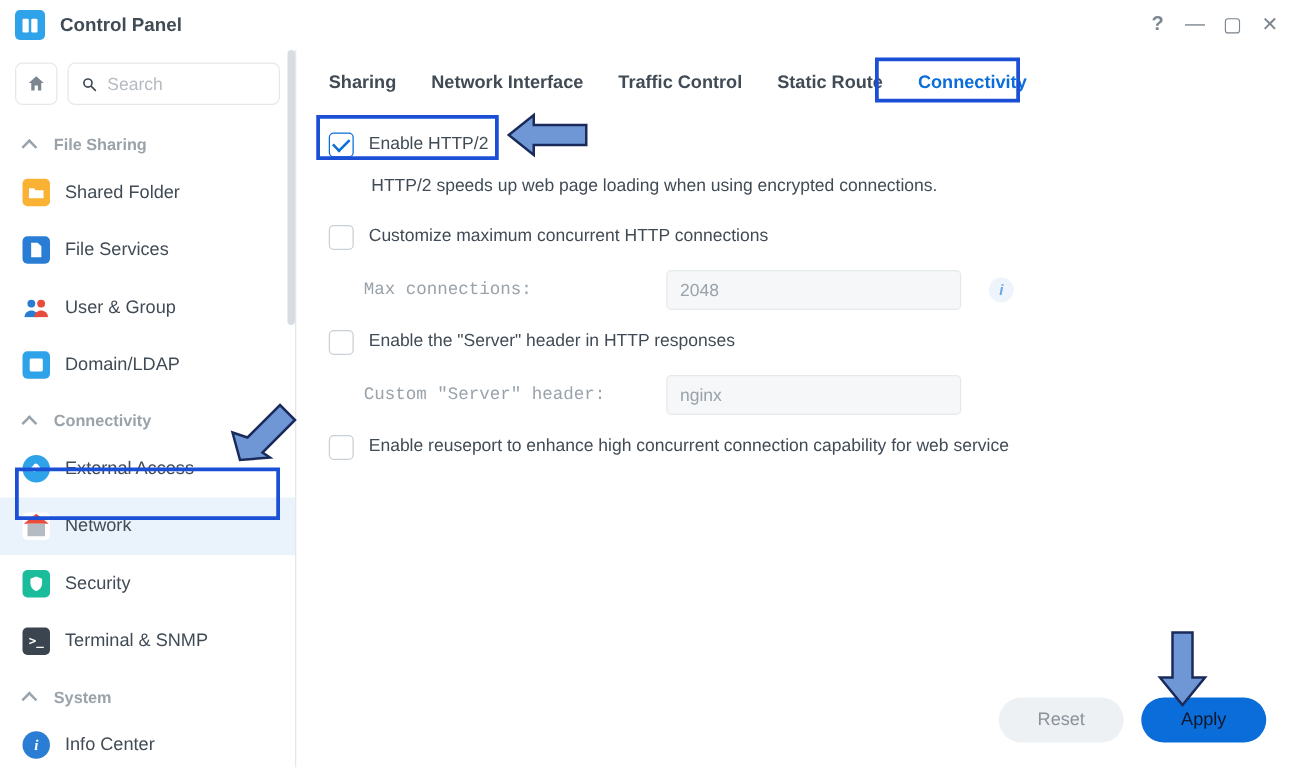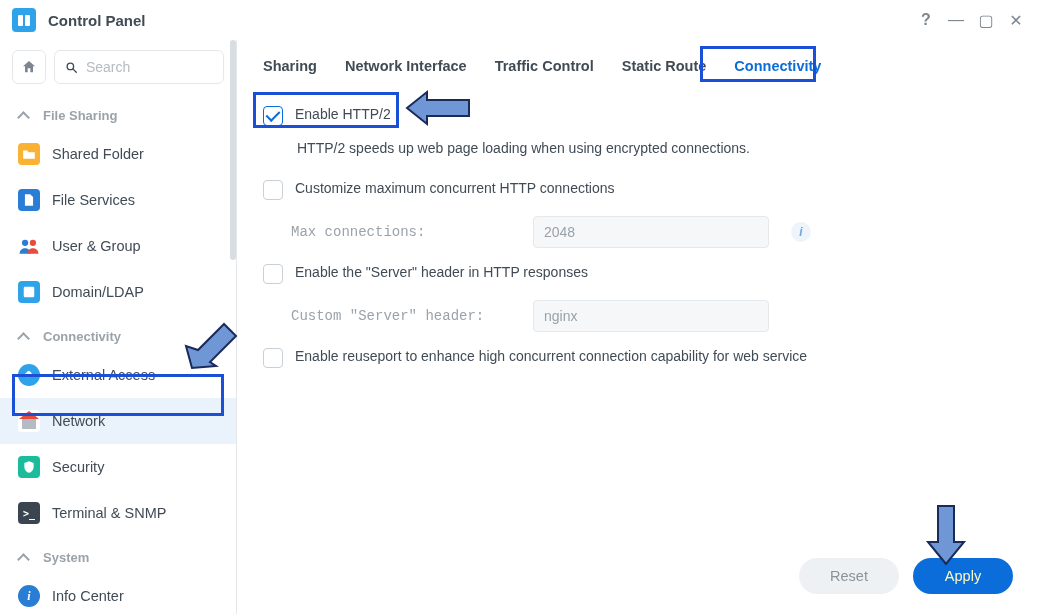--- a/index.html
+++ b/index.html
@@ -157,21 +157,21 @@
 
   
   .footer {
     position:absolute; right:30px; bottom:20px; display:flex; gap:14px;
   }
   .btn {
     min-width:100px; height:36px; border-radius:18px; font-size:14.5px;
     display:flex; align-items:center; justify-content:center; cursor:pointer;
   }
   .btn-reset { background:#eef1f3; color:#8a929a; }
-  .btn-apply { background:#0b6dd9; color:#fef9c3; font-weight:500; }
+  .btn-apply { background:#0b6dd9; color:#0f172a; font-weight:500; }
 
 </style>
 </head>
 <body>
 
 <div class="titlebar">
   <div class="app-icon"></div>
   <div class="title">Control Panel</div>
   <div class="spacer"></div>
   <div class="win-btn q">?</div>

